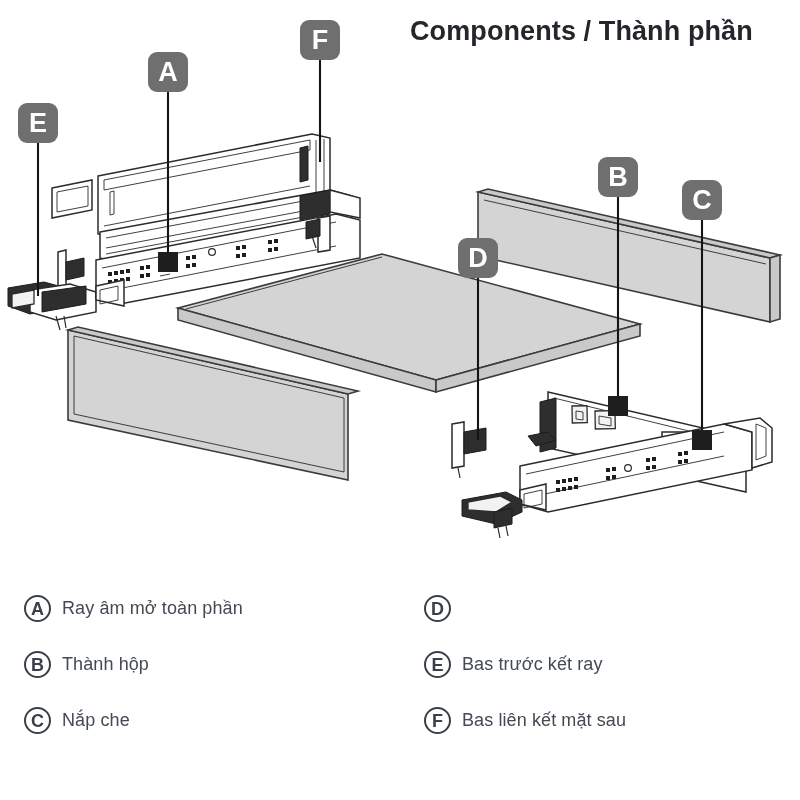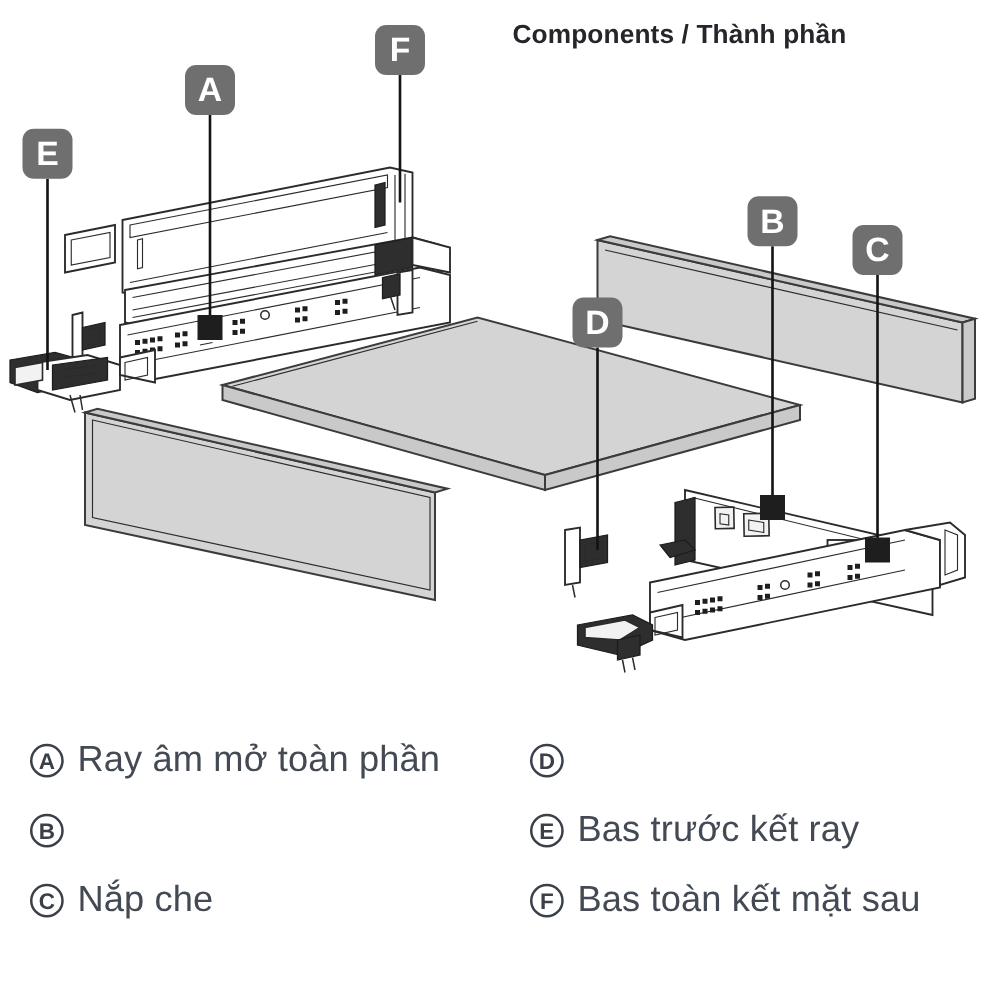--- a/index.html
+++ b/index.html
@@ -18,21 +18,21 @@
     position: absolute;
     inset: 0;
     width: 800px;
     height: 800px;
   }
   
   .title {
     position: absolute;
     left: 410px;
     top: 16px;
-    font-size: 21px;
+    font-size: 27px;
     font-weight: 700;
     color: #24262b;
     letter-spacing: 0.1px;
     white-space: nowrap;
     text-align: center;
   }
   
   .diagram {
     position: absolute;
     left: 0;
@@ -84,21 +84,21 @@
     border: 2px solid #3a4049;
     color: #3a4049;
     font-size: 18px;
     font-weight: 700;
     line-height: 24px;
     text-align: center;
     box-sizing: border-box;
     margin-right: 11px;
   }
   .legend-label {
-    font-size: 29px;
+    font-size: 18px;
     color: #434a54;
     white-space: nowrap;
     letter-spacing: 0.1px;
   }
 </style>
 </head>
 <body>
 
 <div id="root">
 
@@ -312,36 +312,37 @@
 
   <div class="legend">
 
     <div class="legend-col left">
       <div class="legend-row">
         <div class="legend-badge">A</div>
         <div class="legend-label">Ray âm mở toàn phần</div>
       </div>
       <div class="legend-row">
         <div class="legend-badge">B</div>
+        <div class="legend-label">Thành hộp</div>
       </div>
       <div class="legend-row">
         <div class="legend-badge">C</div>
         <div class="legend-label">Nắp che</div>
       </div>
     </div>
 
     <div class="legend-col right">
       <div class="legend-row">
         <div class="legend-badge">D</div>
       </div>
       <div class="legend-row">
         <div class="legend-badge">E</div>
         <div class="legend-label">Bas trước kết ray</div>
       </div>
       <div class="legend-row">
         <div class="legend-badge">F</div>
-        <div class="legend-label">Bas toàn kết mặt sau</div>
+        <div class="legend-label">Bas liên kết mặt sau</div>
       </div>
     </div>
 
   </div>
 
 </div>
 
 </body></html>

